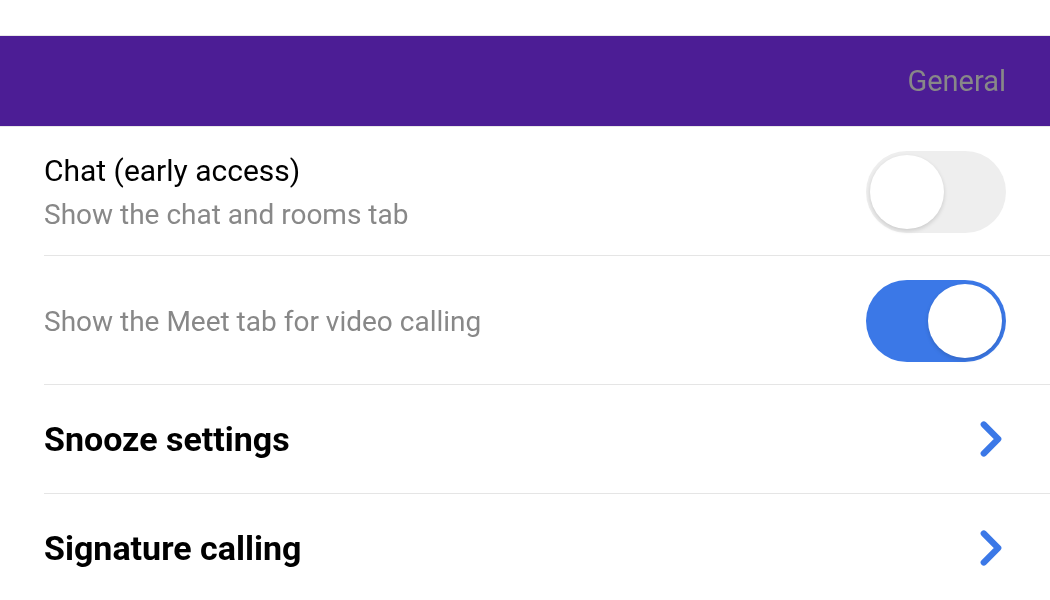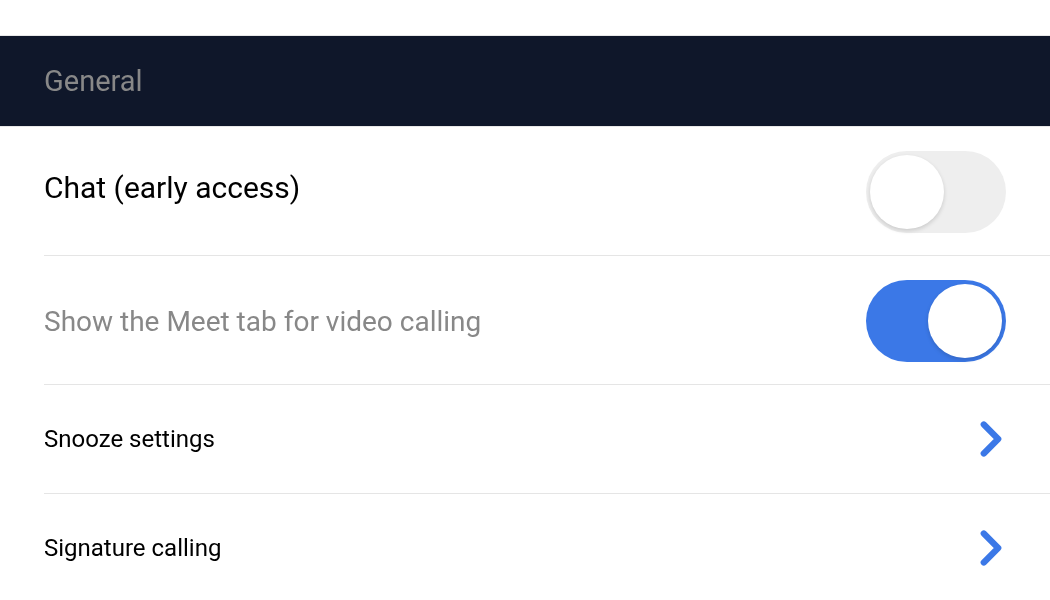--- a/index.html
+++ b/index.html
@@ -12,24 +12,25 @@
       background: #ffffff;
       width: 1050px;
       height: 600px;
       overflow: hidden;
     }
     .top-spacer {
       height: 35px;
       background: #ffffff;
     }
     .section-header {
-      background: #0f172a;
+      background: #4c1d95;
       padding: 28px 44px 28px 44px;
       border-top: 1px solid #e8e8e8;
       border-bottom: 1px solid #e8e8e8;
+      text-align: right;
     }
     .section-header-text {
       font-size: 29px;
       color: #888888;
       font-weight: 400;
     }
     .settings-item {
       display: flex;
       align-items: center;
       justify-content: space-between;
@@ -50,23 +51,23 @@
       color: #000000;
       font-weight: 400;
       margin-bottom: 10px;
     }
     .item-subtitle {
       font-size: 28px;
       color: #888888;
       font-weight: 400;
     }
     .item-title-only {
-      font-size: 24px;
+      font-size: 34px;
       color: #000000;
-      font-weight: 400;
+      font-weight: 700;
     }
     .toggle {
       position: relative;
       width: 140px;
       height: 82px;
       border-radius: 41px;
       flex-shrink: 0;
     }
     .toggle-off {
       background: #eeeeee;
@@ -122,20 +123,21 @@
 
 <div class="top-spacer"></div>
 
 <div class="section-header">
   <div class="section-header-text">General</div>
 </div>
 
 <div class="settings-item">
   <div class="item-text">
     <div class="item-title">Chat (early access)</div>
+    <div class="item-subtitle">Show the chat and rooms tab</div>
   </div>
   <div class="toggle toggle-off">
     <div class="toggle-thumb"></div>
   </div>
 </div>
 
 <div class="settings-item">
   <div class="item-text">
     <div class="item-subtitle">Show the Meet tab for video calling</div>
   </div>

